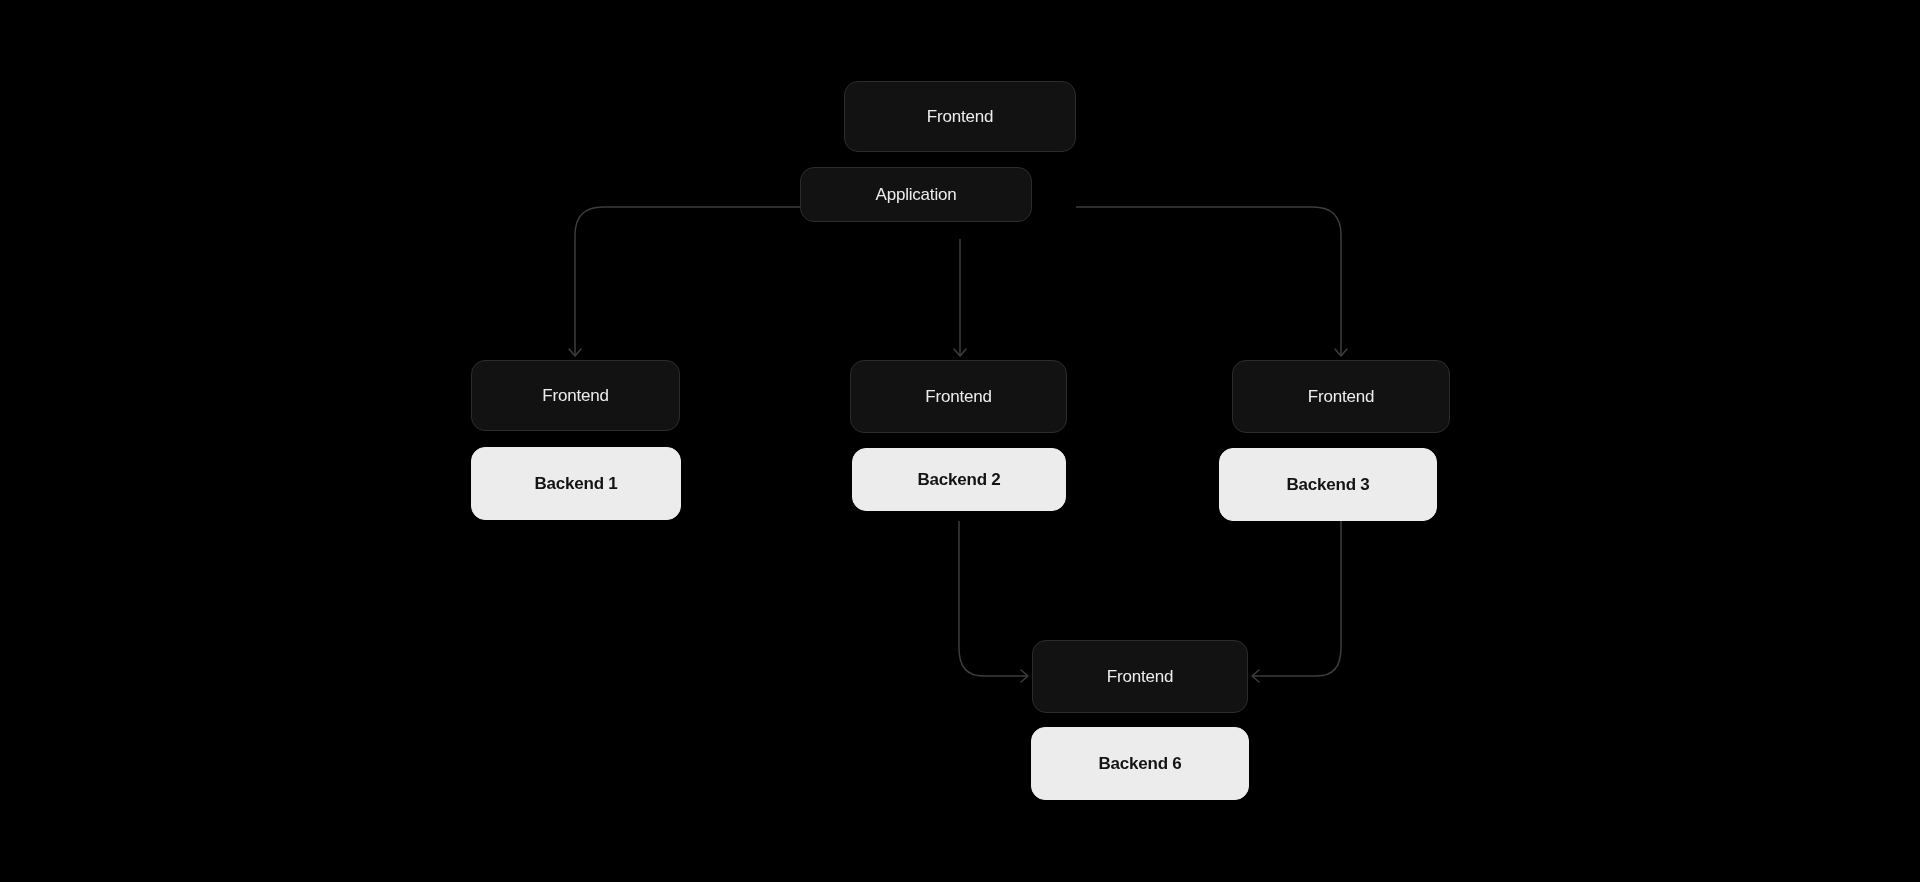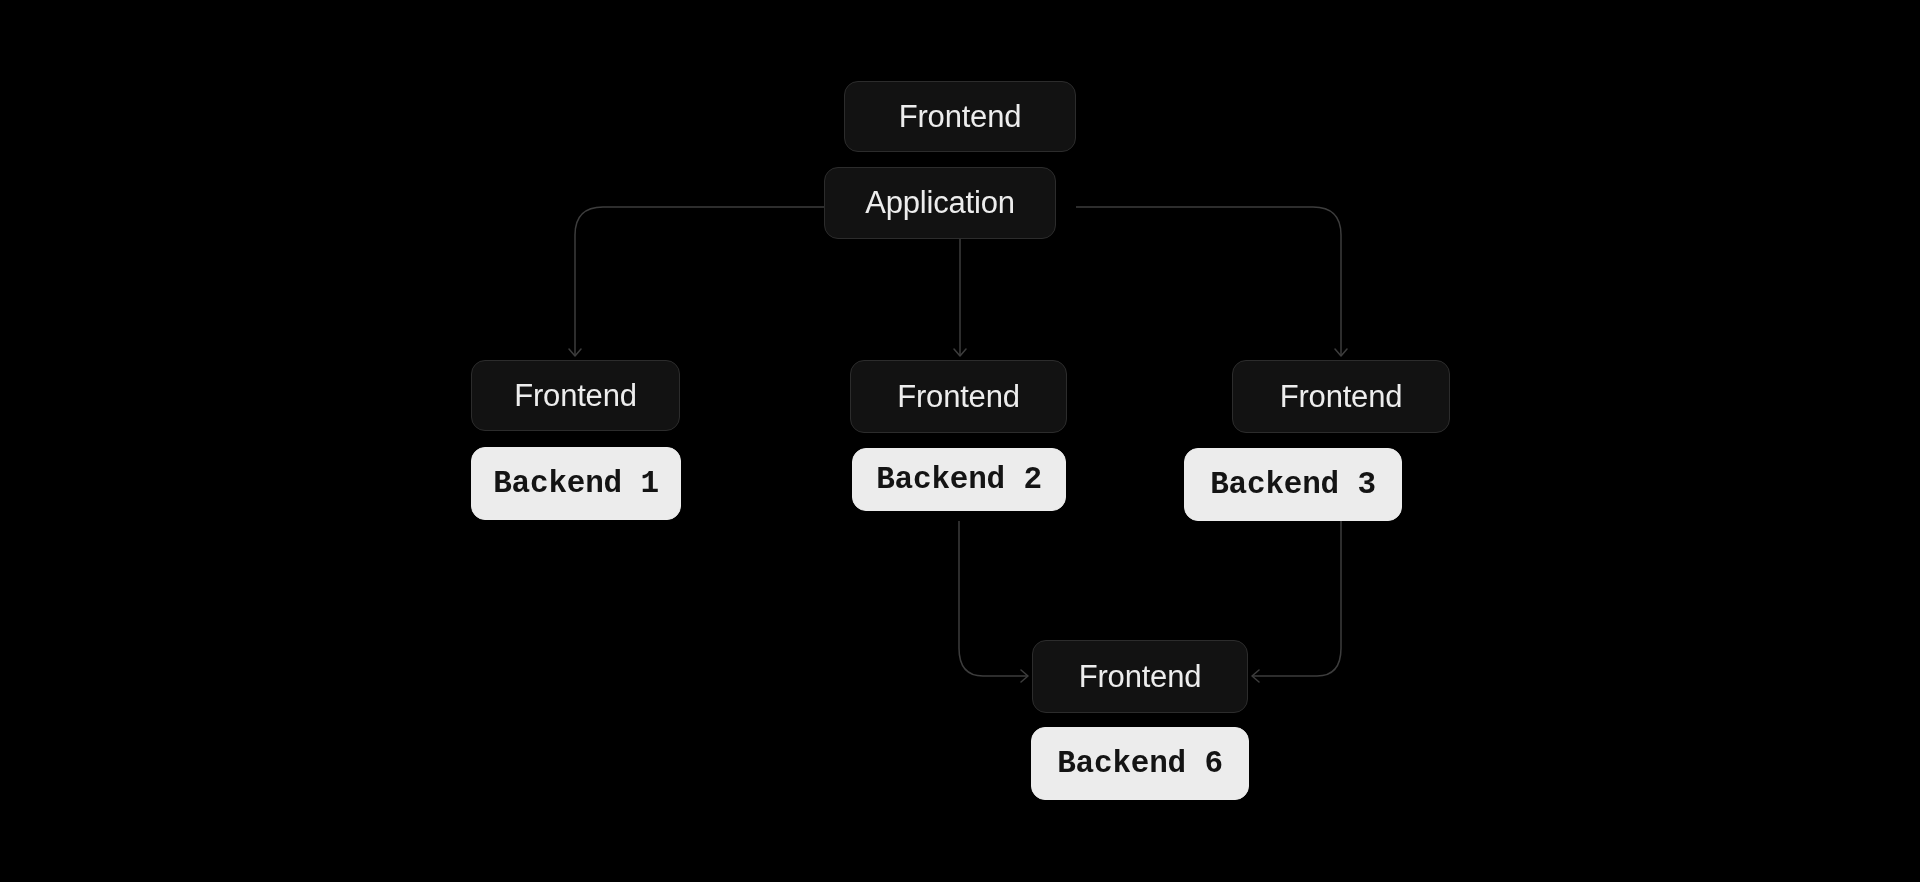--- a/index.html
+++ b/index.html
@@ -27,38 +27,37 @@
     height: 882px;
     display: block;
   }
   .node {
     position: absolute;
     display: flex;
     align-items: center;
     justify-content: center;
     border-radius: 14px;
     box-sizing: border-box;
-    font-size: 31px;
+    font-size: 17px;
     letter-spacing: -0.2px;
     cursor: default;
     user-select: none;
     white-space: nowrap;
   }
   .node.dark {
     background: var(--dark-fill, #121212);
     border: 1px solid var(--dark-border, #2c2c2c);
     color: var(--dark-text, #ededed);
     font-weight: 500;
   }
   .node.light {
     background: var(--light-fill, #ececec);
     border: 1px solid var(--light-fill, #ececec);
     color: var(--light-text, #141414);
     font-weight: 700;
-    font-family: Liberation Mono, monospace;
   }
   .node .label {
     pointer-events: none;
   }
 </style>
 </head>
 <body>
 
 <div class="stage" id="stage">
   <svg id="edge-layer" width="1920" height="882" viewBox="0 0 1920 882" xmlns="http://www.w3.org/2000/svg">
@@ -72,39 +71,39 @@
         <path d="M 960 239 V 356" fill="none" stroke="#3d3d3d" stroke-width="1.5" marker-end="url(#arrowhead)"></path>
         <path d="M 1076 207 H 1313 Q 1341 207 1341 235 V 356" fill="none" stroke="#3d3d3d" stroke-width="1.5" marker-end="url(#arrowhead)"></path>
         <path d="M 959 521 V 648 Q 959 676 983 676 H 1028" fill="none" stroke="#3d3d3d" stroke-width="1.5" marker-end="url(#arrowhead)"></path>
         <path d="M 1341 521 V 648 Q 1341 676 1317 676 H 1252" fill="none" stroke="#3d3d3d" stroke-width="1.5" marker-end="url(#arrowhead)"></path>
       </g>
   </svg>
   <div id="node-layer">
       <div class="node dark" style="left: 844px; top: 81px; width: 232px; height: 71px;">
     <span class="label">Frontend</span>
   </div>
-      <div class="node dark" style="left: 824px; top: 167px; width: 232px; height: 72px;">
+      <div class="node dark" style="left: 800px; top: 167px; width: 232px; height: 55px;">
     <span class="label">Application</span>
   </div>
       <div class="node dark" style="left: 471px; top: 360px; width: 209px; height: 71px;">
     <span class="label">Frontend</span>
   </div>
       <div class="node light" style="left: 471px; top: 447px; width: 210px; height: 73px;">
     <span class="label">Backend 1</span>
   </div>
       <div class="node dark" style="left: 850px; top: 360px; width: 217px; height: 73px;">
     <span class="label">Frontend</span>
   </div>
       <div class="node light" style="left: 852px; top: 448px; width: 214px; height: 63px;">
     <span class="label">Backend 2</span>
   </div>
       <div class="node dark" style="left: 1232px; top: 360px; width: 218px; height: 73px;">
     <span class="label">Frontend</span>
   </div>
-      <div class="node light" style="left: 1184px; top: 448px; width: 218px; height: 73px;">
+      <div class="node light" style="left: 1219px; top: 448px; width: 218px; height: 73px;">
     <span class="label">Backend 3</span>
   </div>
       <div class="node dark" style="left: 1032px; top: 640px; width: 216px; height: 73px;">
     <span class="label">Frontend</span>
   </div>
       <div class="node light" style="left: 1031px; top: 727px; width: 218px; height: 73px;">
     <span class="label">Backend 6</span>
   </div>
     </div>
 </div>

